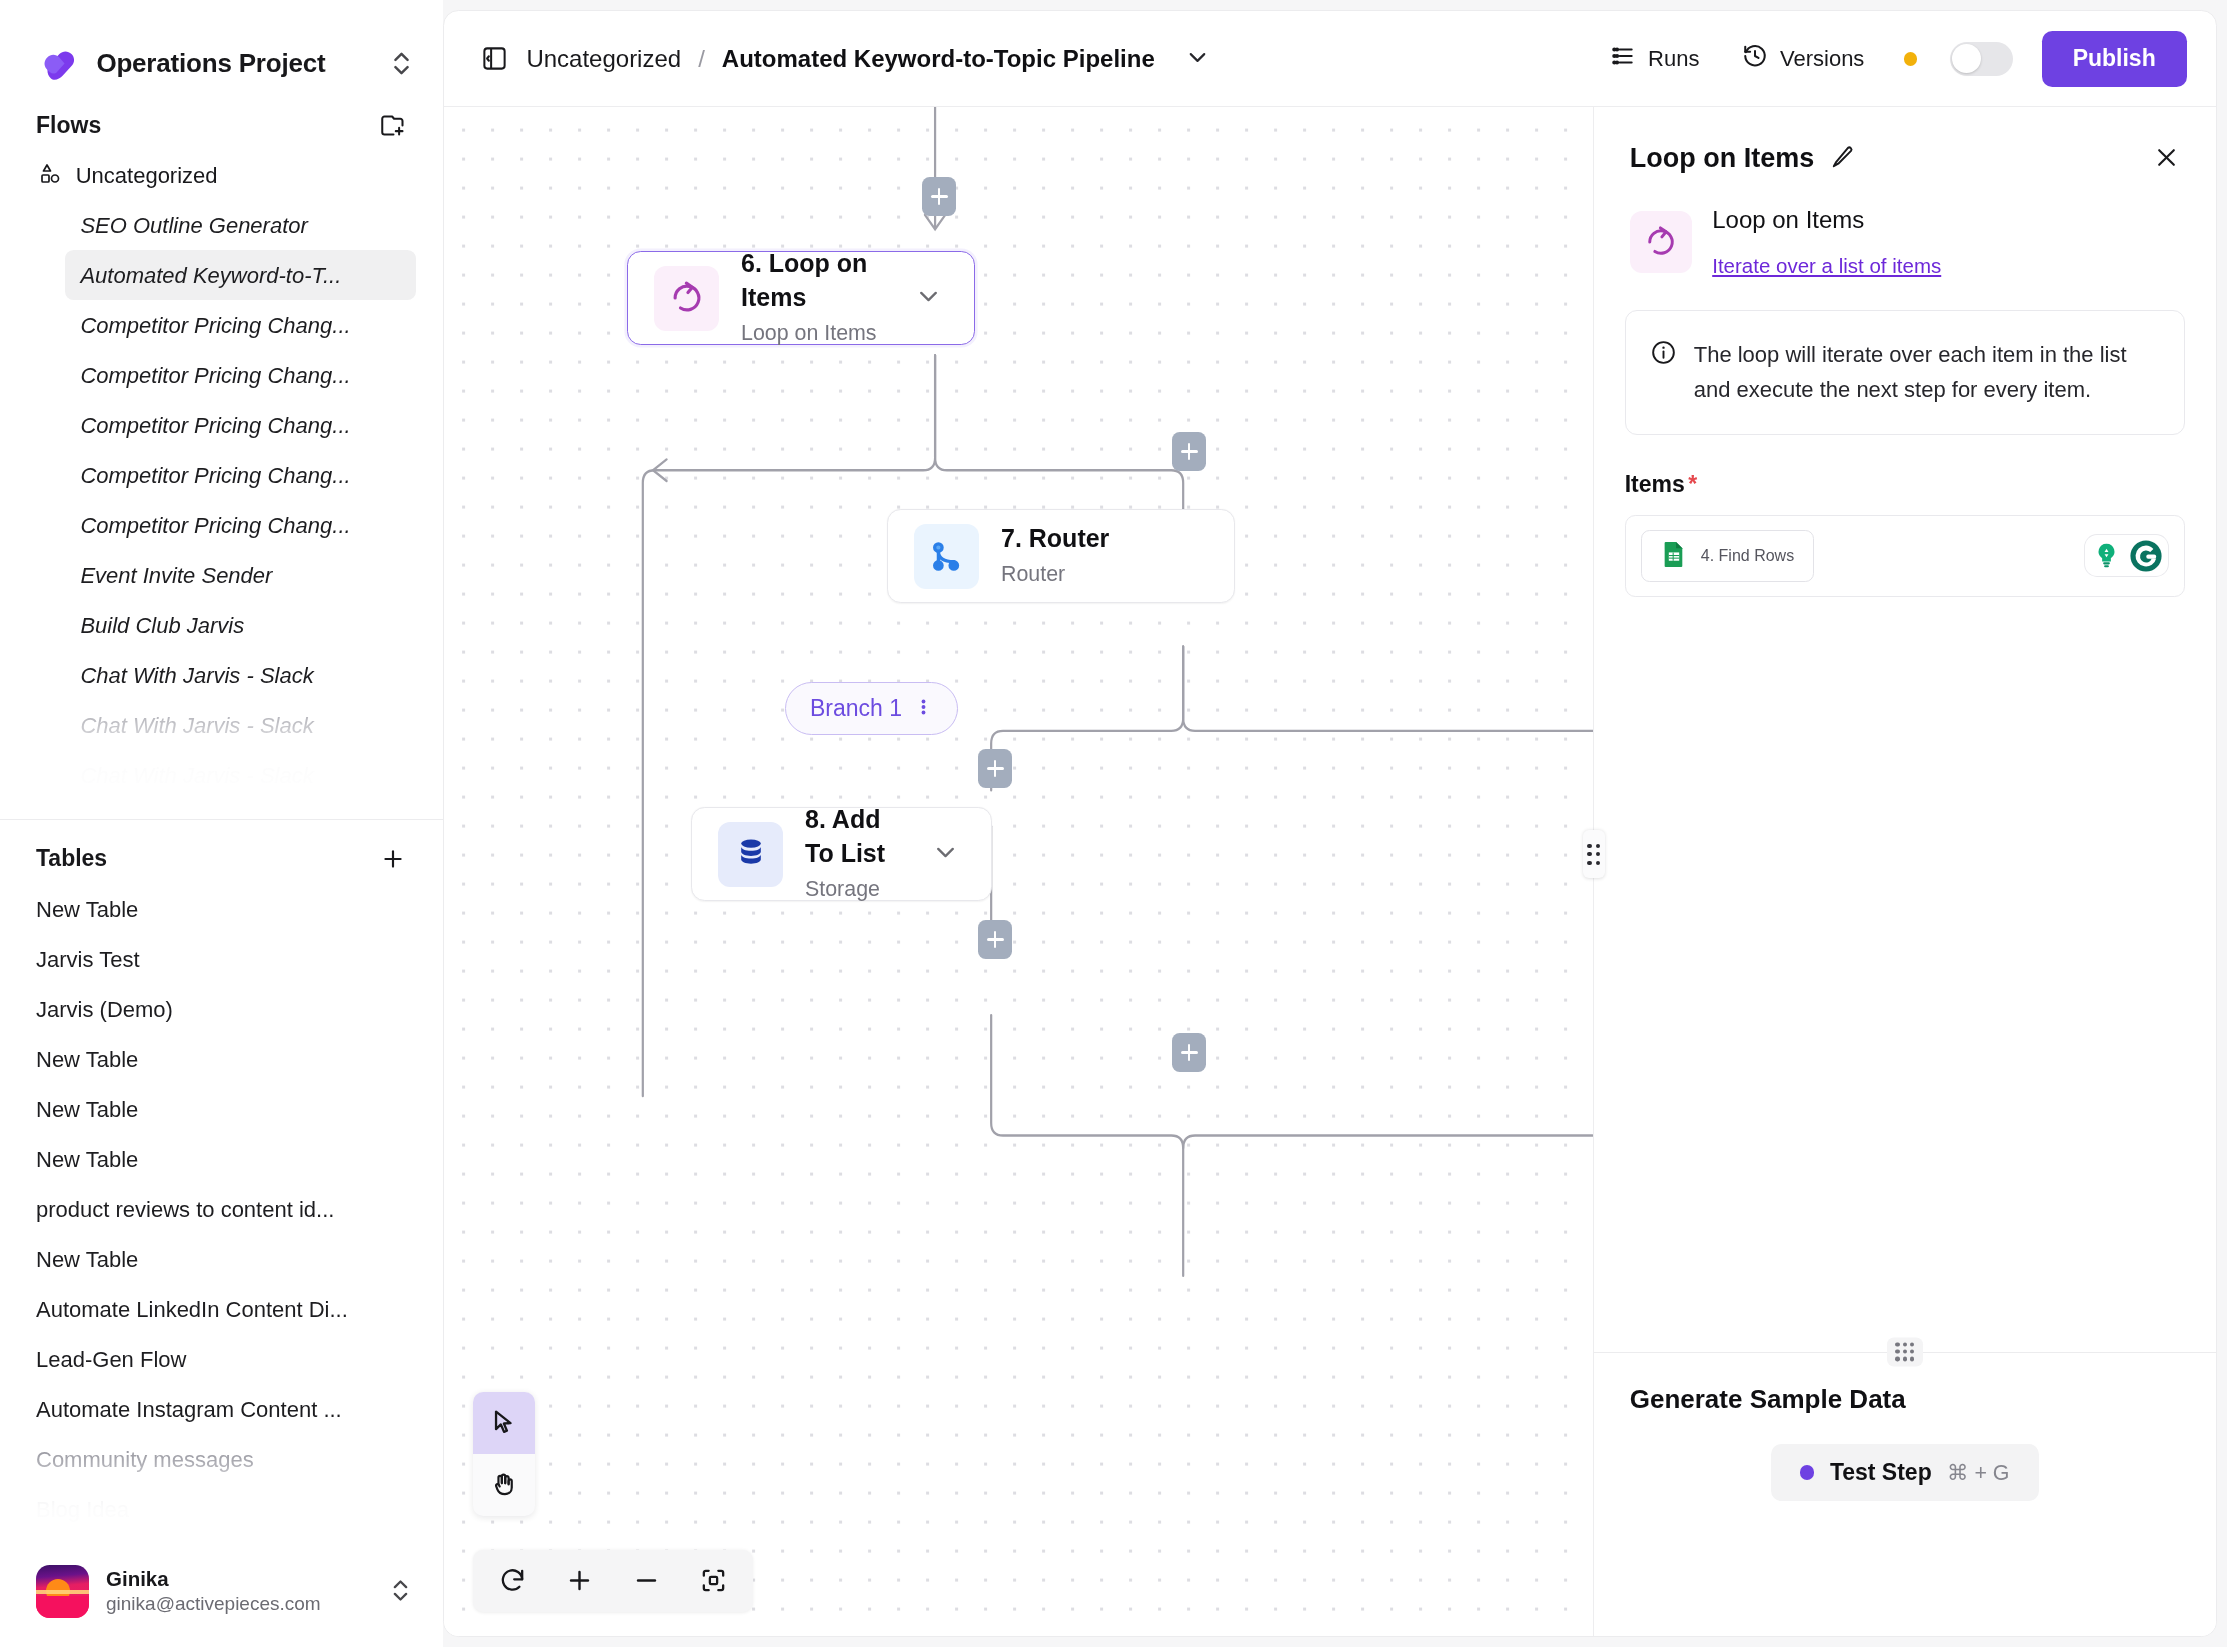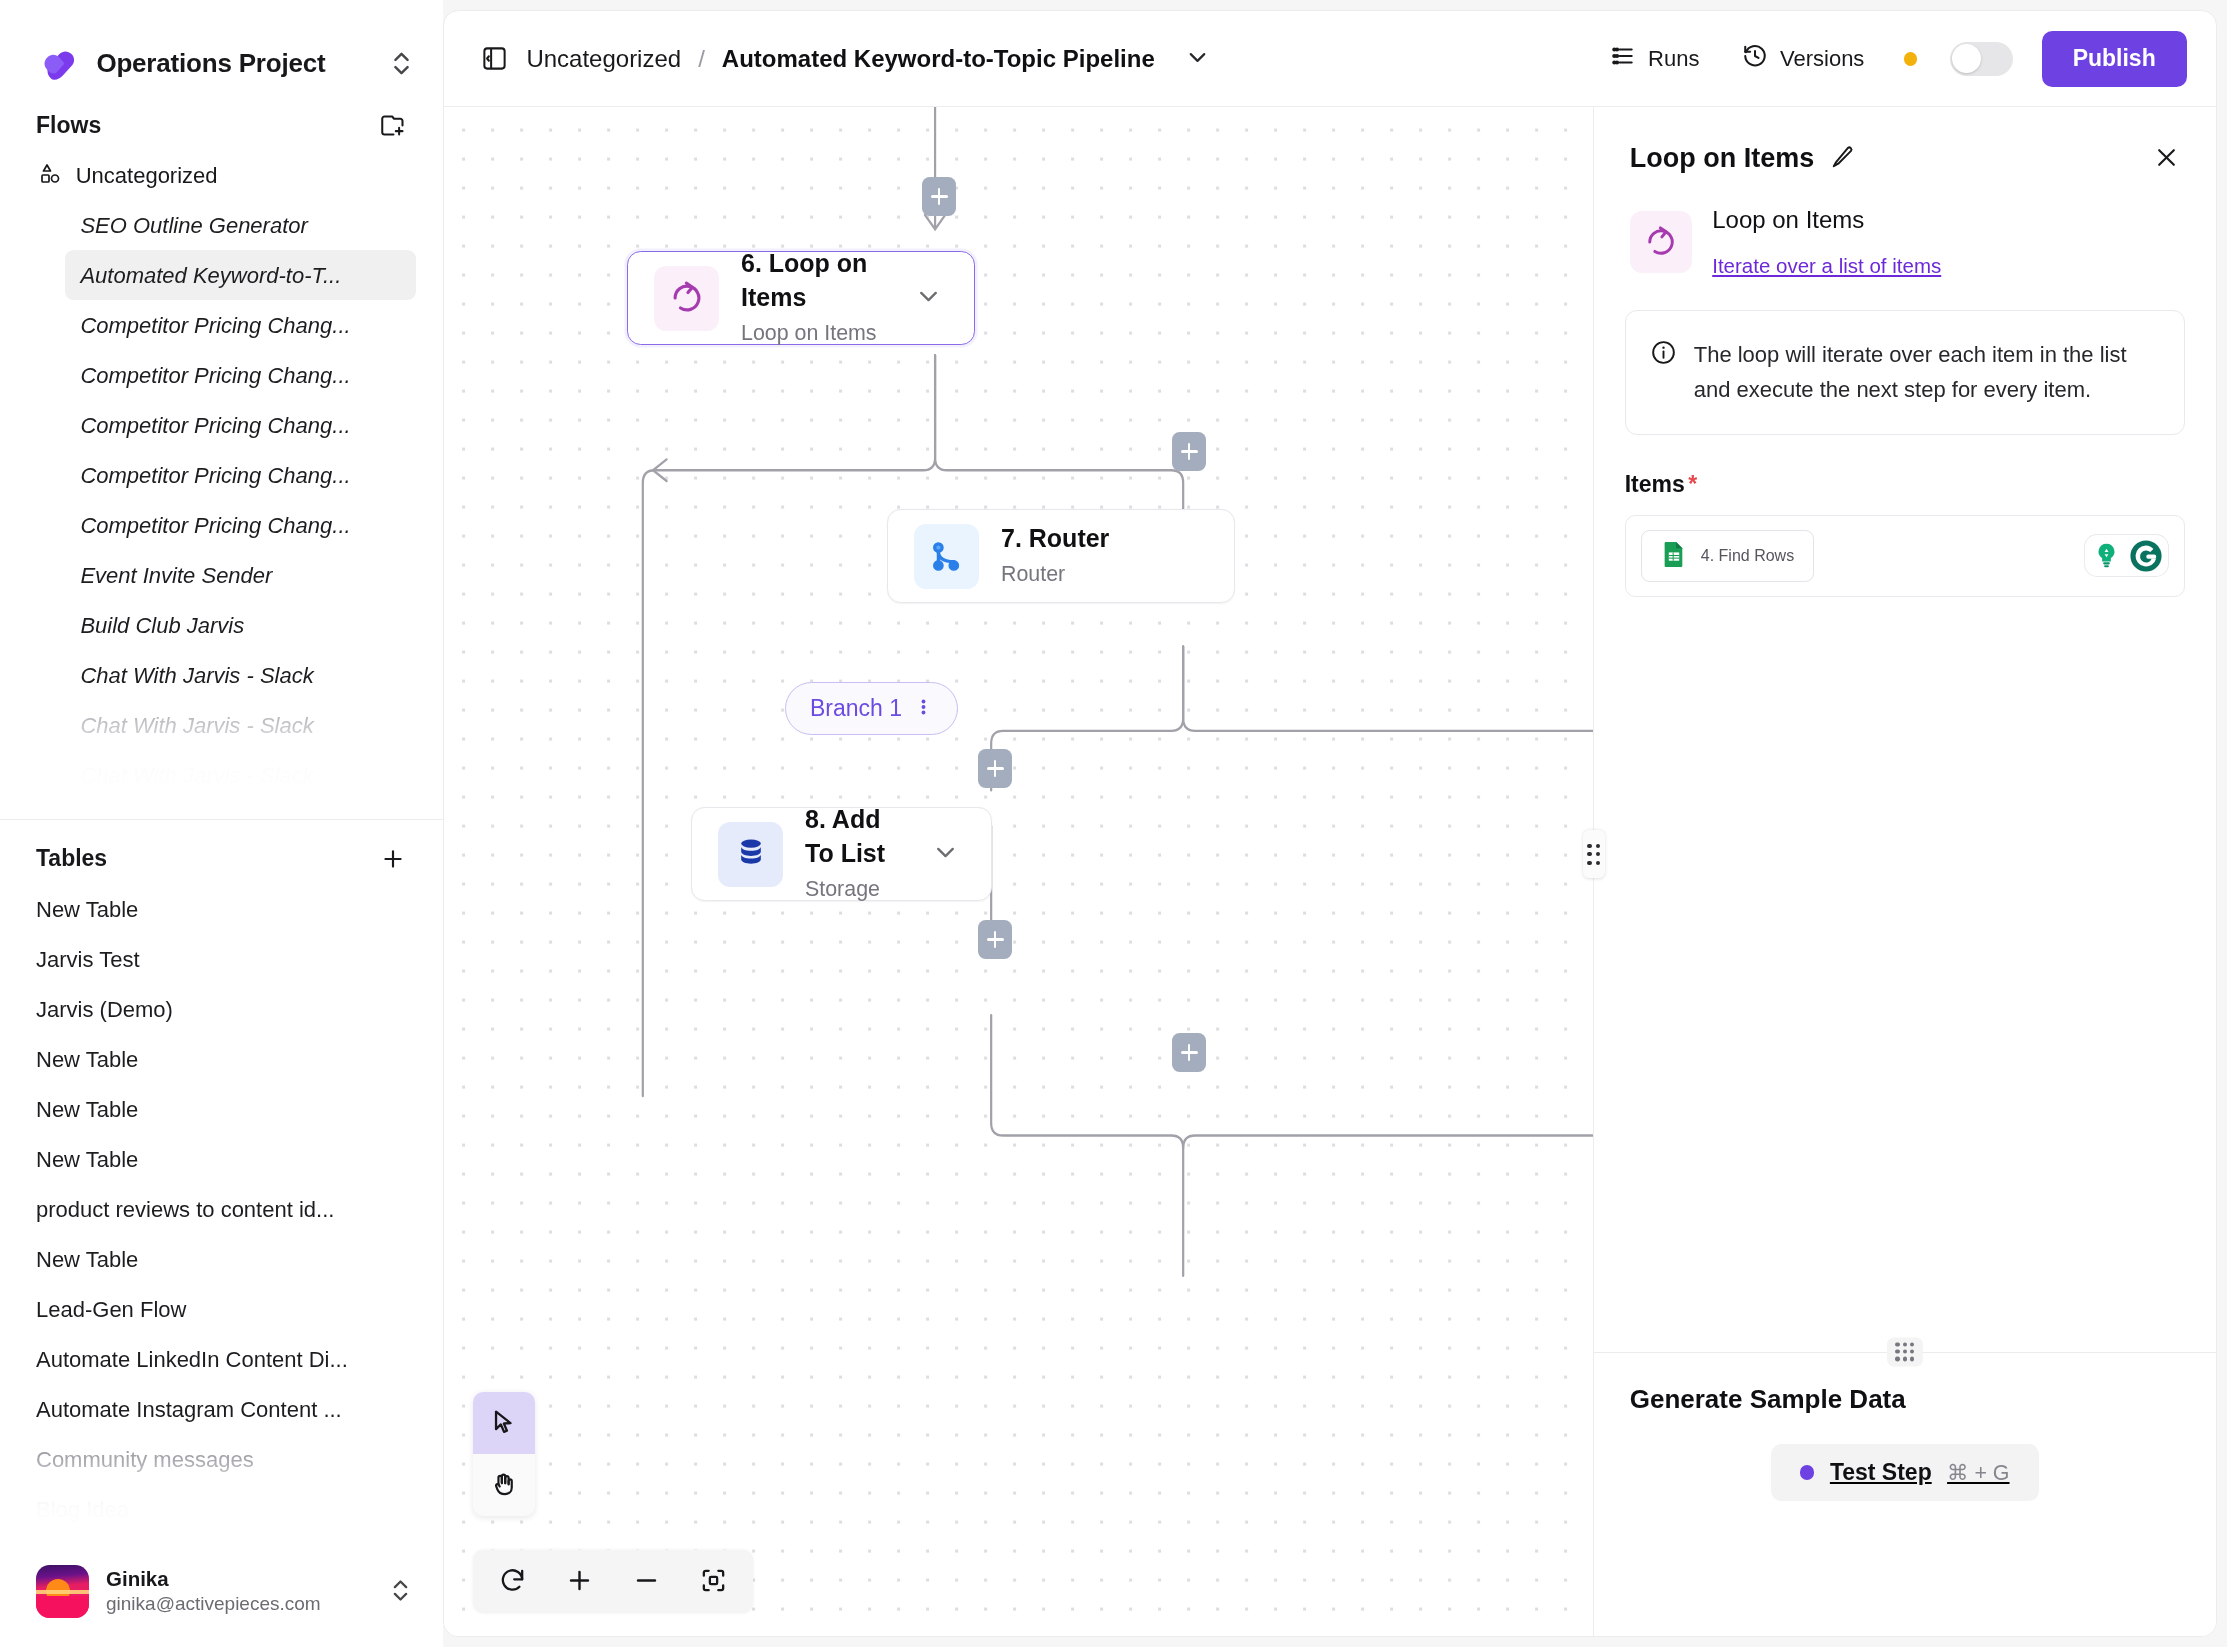--- a/index.html
+++ b/index.html
@@ -192,21 +192,21 @@
     border-radius: 6.8px; background: #f4f4f5; display: flex; align-items: center; justify-content: center; cursor: row-resize;
   }
   .dots9 { display: grid; grid-template-columns: repeat(3, 4.3px); grid-template-rows: repeat(3, 4.3px); gap: 3px; }
   .dots9 i { width: 4.3px; height: 4.3px; border-radius: 50%; background: #77777f; display: block; }
 
   .rp-bottom { flex: 0 0 283px; display: flex; flex-direction: column; padding: 0 0 17px 0; }
   .gsd-title { font-size: 26px; font-weight: 700; color: #101013; padding: 31px 36px 0 36px; }
   .test-row { display: flex; justify-content: center; margin-top: 29px; }
   .test-btn {
     display: inline-flex; align-items: center; gap: 15.4px; background: #f3f3f4; border-radius: 10.3px;
-    padding: 15.4px 29px; cursor: pointer; border: none; text-decoration: underline;
+    padding: 15.4px 29px; cursor: pointer; border: none;
   }
   .test-btn .tdot { width: 14.6px; height: 14.6px; border-radius: 50%; background: #6e41e2; flex: 0 0 14.6px; }
   .test-btn .tlabel { font-size: 23px; font-weight: 700; color: #101013; }
   .test-btn .tkeys { font-size: 21.4px; color: #86868e; }
 </style>
 </head>
 <body>
 
 <div id="app">
 
@@ -281,22 +281,22 @@
     <div class="table-fadewrap">
       <div id="table-list">
           <div class="table-item" style="">New Table</div>
           <div class="table-item" style="">Jarvis Test</div>
           <div class="table-item" style="">Jarvis (Demo)</div>
           <div class="table-item" style="">New Table</div>
           <div class="table-item" style="">New Table</div>
           <div class="table-item" style="">New Table</div>
           <div class="table-item" style="">product reviews to content id...</div>
           <div class="table-item" style="">New Table</div>
+          <div class="table-item" style="">Automate LinkedIn Content Di...</div>
           <div class="table-item" style="">Lead-Gen Flow</div>
-          <div class="table-item" style="">Automate LinkedIn Content Di...</div>
           <div class="table-item" style="">Automate Instagram Content ...</div>
           <div class="table-item" style="color:#9c9ca4;">Community messages</div>
           <div class="table-item" style="color:#d3d3d8;">Blog Idea</div>
         </div>
       <div class="table-fade"></div>
     </div>
 
     <div class="sb-footer">
       <span class="avatar">
         <span class="sun"></span>

